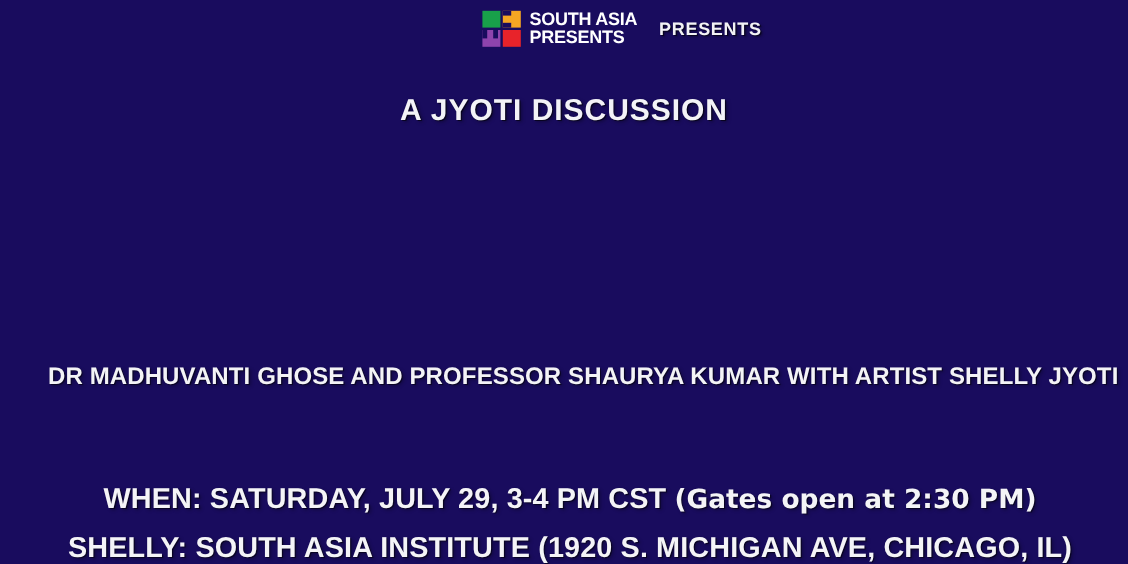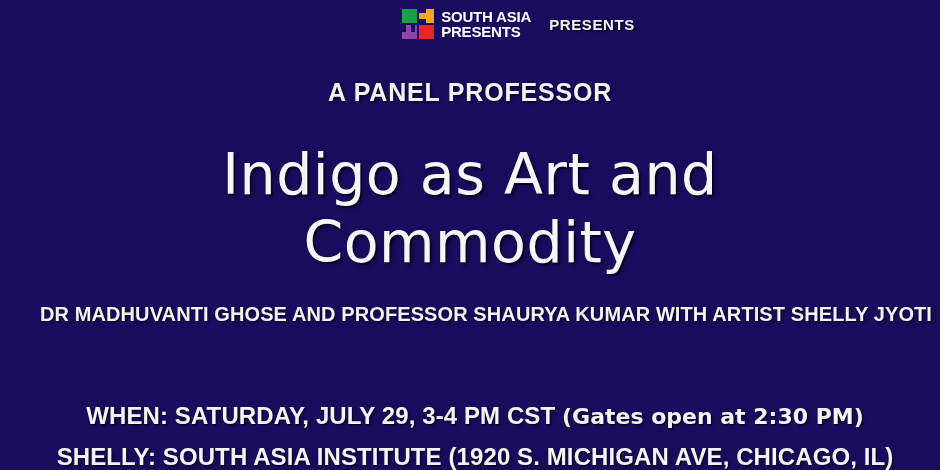--- a/index.html
+++ b/index.html
@@ -191,26 +191,22 @@
       </div>
       <div class="logo-words">
         <span>SOUTH ASIA</span>
         <span>PRESENTS</span>
       </div>
     </div>
 
     <div class="presents">PRESENTS</div>
   </div>
 
-  <div class="kicker">A PANEL PROFESSOR</div>
-
-  <div class="title-block">
-    <div class="title-line">Indigo as Art and</div>
-    <div class="title-line">Commodity</div>
-  </div>
+  <div class="kicker">A JYOTI DISCUSSION</div>
+
 
   <div class="speakers">DR MADHUVANTI GHOSE AND PROFESSOR SHAURYA KUMAR WITH  ARTIST SHELLY JYOTI</div>
 
   <div class="details">
     <div class="detail-line">
       <span>WHEN:</span>
       <span>SATURDAY, JULY 29, 3-4 PM CST</span>
       <span class="soft">(Gates open at 2:30 PM)</span>
     </div>
     <div class="detail-line">

